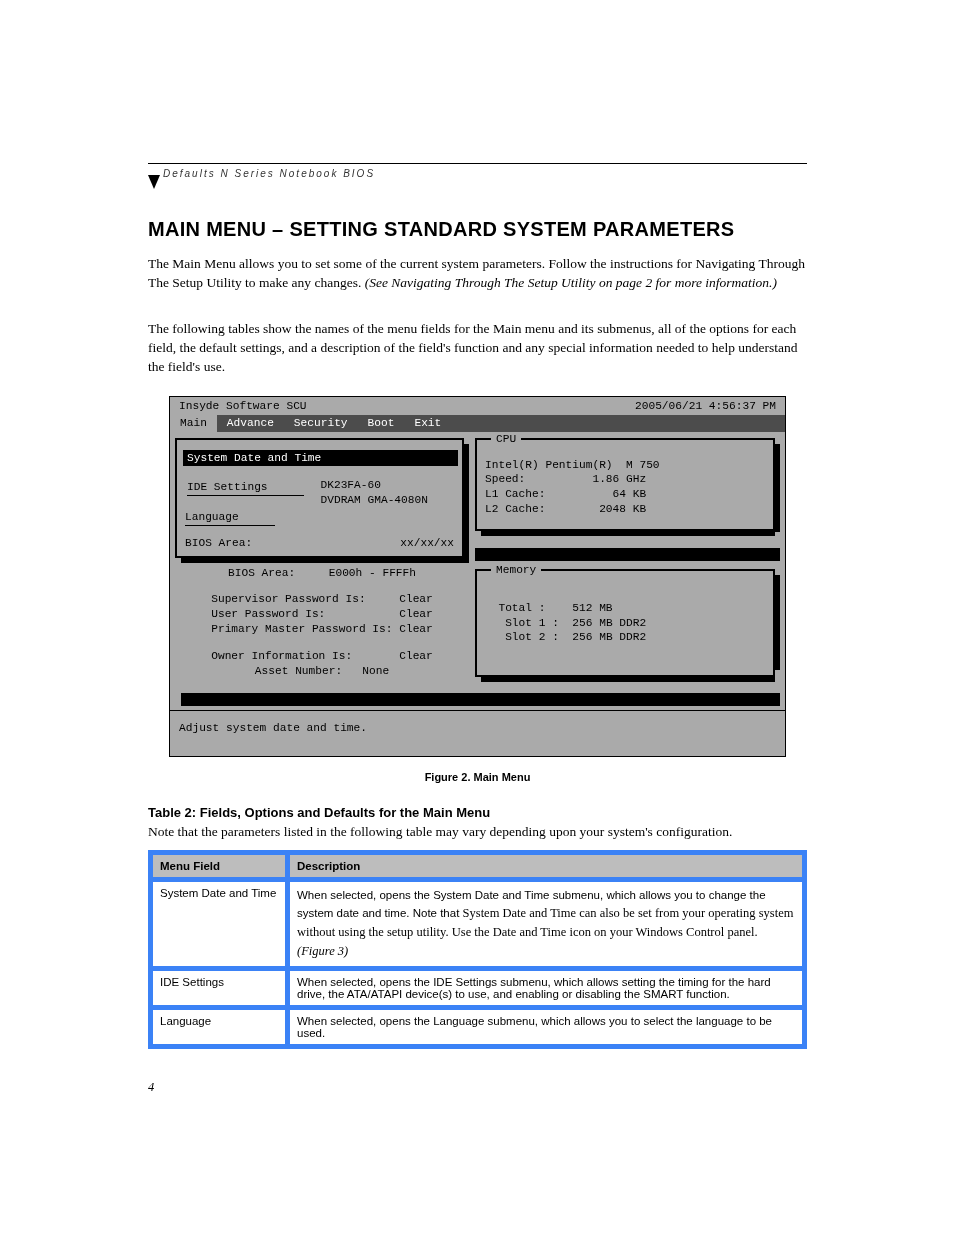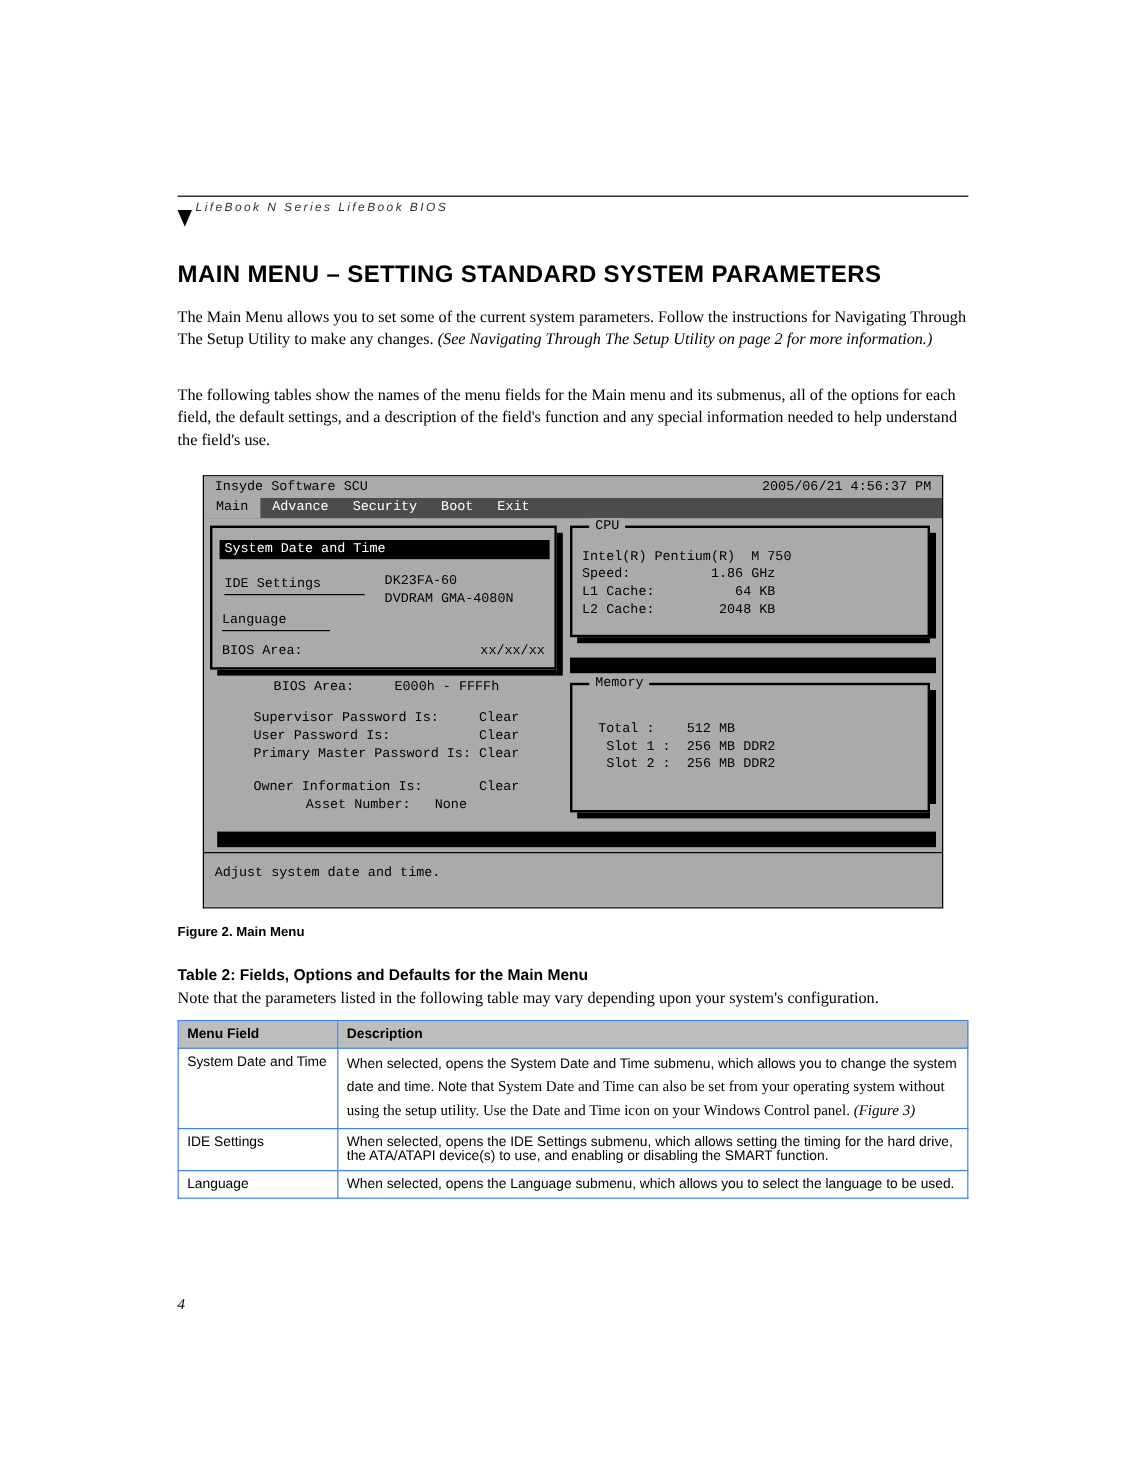--- a/index.html
+++ b/index.html
@@ -181,20 +181,21 @@
       background: #000;
       height: 13px;
       margin: 4px 0 8px;
     }
     .bios-help {
       border-top: 1px solid #000;
       padding: 10px 9px 20px;
       background: #aaa;
     }
     .figure-caption {
+      text-align: center;
       font-family: Arial, sans-serif;
       font-size: 11px;
       font-weight: bold;
       margin: 6px 0 22px;
     }
     .table-title {
       font-family: Arial, sans-serif;
       font-weight: bold;
       font-size: 13px;
       margin: 0 0 4px 0;
@@ -203,21 +204,21 @@
       font-size: 13.5px;
       margin: 0 0 10px 0;
     }
     table.fields {
       border-collapse: collapse;
       width: 100%;
       font-family: Arial, sans-serif;
       font-size: 11.5px;
     }
     table.fields th, table.fields td {
-      border: 1px solid #3b82f6;
+      border: 5px solid #3b82f6;
       padding: 5px 7px;
       vertical-align: top;
       text-align: left;
     }
     table.fields th {
       background: #bdbdbd;
       font-weight: bold;
     }
     table.fields td:first-child {
       width: 118px;
@@ -232,21 +233,21 @@
       bottom: 140px;
       font-style: italic;
       font-size: 12.5px;
     }
   </style>
 </head>
 <body>
 
 <div class="page">
   <div class="header-rule"></div>
-  <div class="header-text">LifeBook N Series LifeBook BIOS</div>
+  <div class="header-text">Defaults N Series Notebook BIOS</div>
   <div class="arrow"></div>
 
   <div class="content">
     <h1>MAIN MENU – SETTING STANDARD SYSTEM PARAMETERS</h1>
 
     <div class="two-col">
       <div>
         <span>The Main Menu allows you to set some of the current system parameters. Follow the instructions for Navigating Through The Setup Utility to make any changes.</span>
         <span> </span>
         <span class="italic">(See Navigating Through The Setup Utility on page 2 for more information.)</span>

